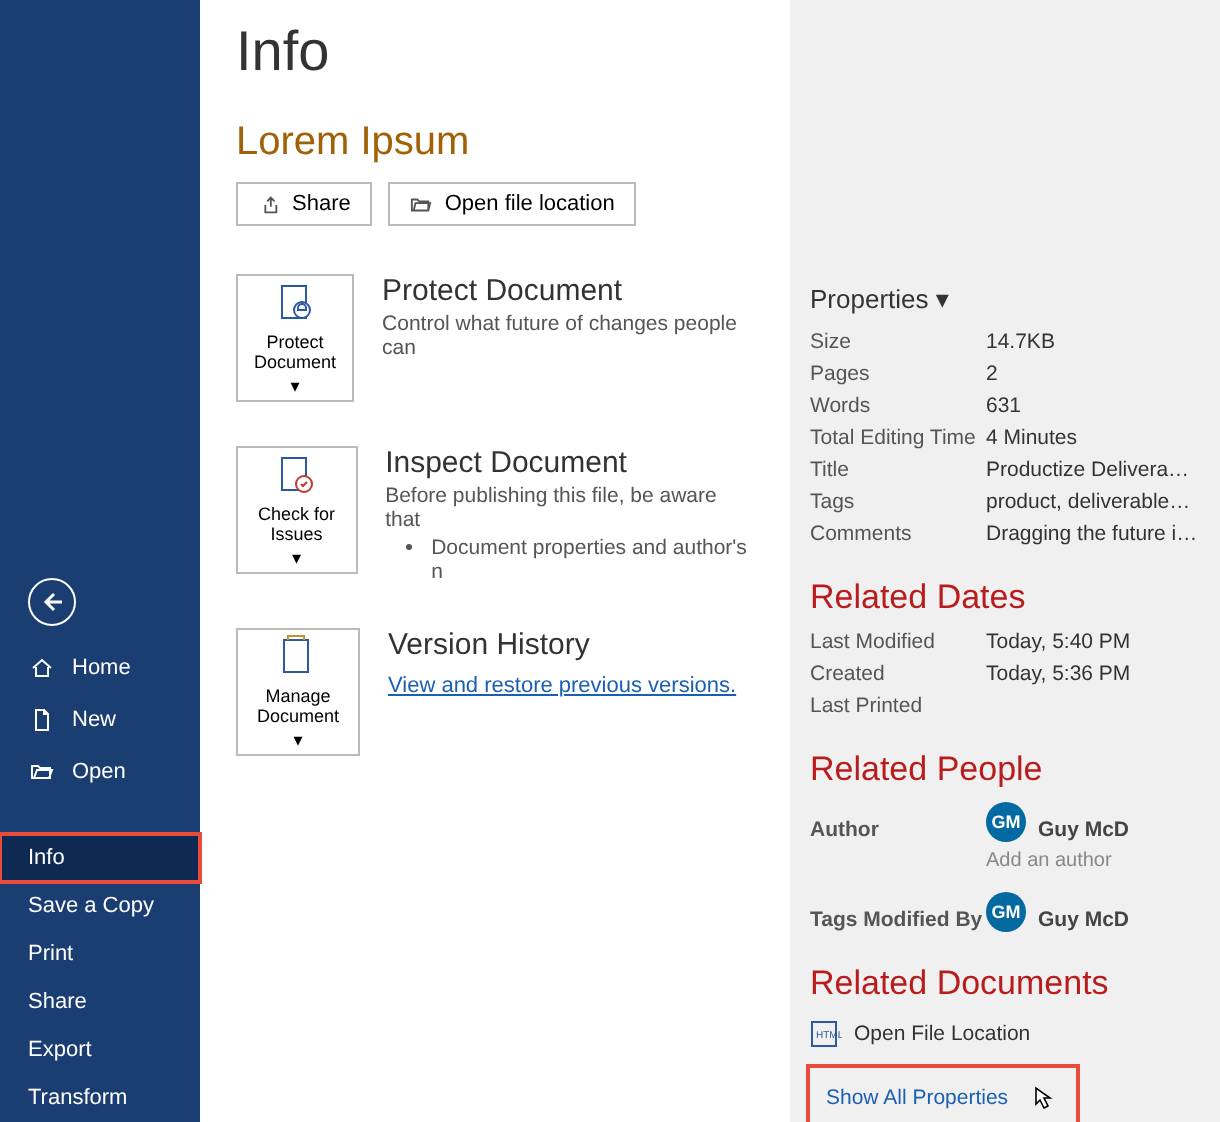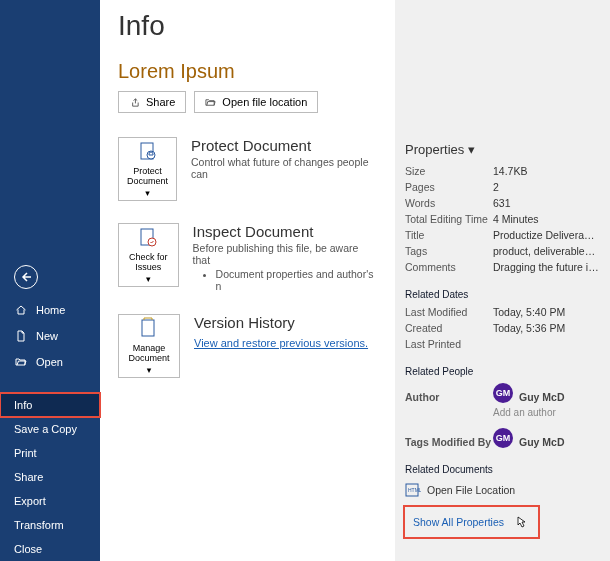--- a/index.html
+++ b/index.html
@@ -20,22 +20,22 @@
 .tile .ticon { width: 26px; height: 26px; display: flex; align-items: center; justify-content: center; }
 .section-body h3 { font-size: 15px; font-weight: 400; color: #333; margin-bottom: 2px; }
 .section-body p { font-size: 10.5px; color: #555; }
 .section-body ul { margin-left: 23px; font-size: 10.5px; color: #555; margin-top: 2px; }
 .link { color: #1a5fb4; text-decoration: underline; font-size: 11px; cursor: pointer; }
 .props-panel { width: 215px; background: #f0f0f0; padding: 12px 10px 10px 10px; font-size: 10.5px; color: #444; overflow-y: auto; }
 .props-title { font-size: 13px; color: #333; margin-bottom: 6px; cursor: pointer; }
 .prop-row { display: flex; padding: 2px 0; }
 .prop-row .k { width: 88px; color: #555; }
 .prop-row .v { flex: 1; color: #333; white-space: nowrap; overflow: hidden; text-overflow: ellipsis; }
-.section-h { font-size: 10px; color: #0f172a; margin-top: 14px; margin-bottom: 4px; }
-.avatar { width: 20px; height: 20px; border-radius: 50%; background: #4c1d95; color: #fff; font-size: 9px; display: inline-flex; align-items: center; justify-content: center; margin-right: 6px; }
+.section-h { font-size: 17px; color: #b91c1c; margin-top: 14px; margin-bottom: 4px; }
+.avatar { width: 20px; height: 20px; border-radius: 50%; background: #0369a1; color: #fff; font-size: 9px; display: inline-flex; align-items: center; justify-content: center; margin-right: 6px; }
 .person-row { display: flex; align-items: flex-end; padding: 2px 0; font-weight: bold; }
 .person-row .k { width: 88px; color: #555; }
 .add-author { color: #888; font-size: 10px; padding-left: 88px; margin-top: 2px; cursor: pointer; }
 .doc-link { display: flex; align-items: center; gap: 6px; padding: 4px 0; cursor: pointer; color: #333; }
 .show-all { color: #1a5fb4; cursor: pointer; padding: 6px 4px; display: inline-flex; align-items: center; gap: 12px; }
 .show-all-wrap { outline: 2px solid #e74c3c; display: inline-block; margin-top: 6px; padding: 2px 4px; }
 svg { display: block; }
 </style>
 </head>
 <body>
@@ -81,23 +81,20 @@
       <span>Print</span>
     </div>
   <div class="sidebar-item">
       <span>Share</span>
     </div>
   <div class="sidebar-item">
       <span>Export</span>
     </div>
   <div class="sidebar-item">
       <span>Transform</span>
-    </div>
-  <div class="sidebar-item">
-      <span>Close</span>
     </div>
 </div>
 
 <div class="main">
   <h1 class="page-title">Info</h1>
   <div class="doc-title">Lorem Ipsum</div>
   <div class="btn-row">
     <button class="btn">
       <svg width="11" height="11" viewBox="0 0 12 12">
           <path d="M4 6 V10 H10 V6 M7 2 V7 M5 4 L7 2 L9 4" stroke="#555" stroke-width="1" fill="none"></path>

